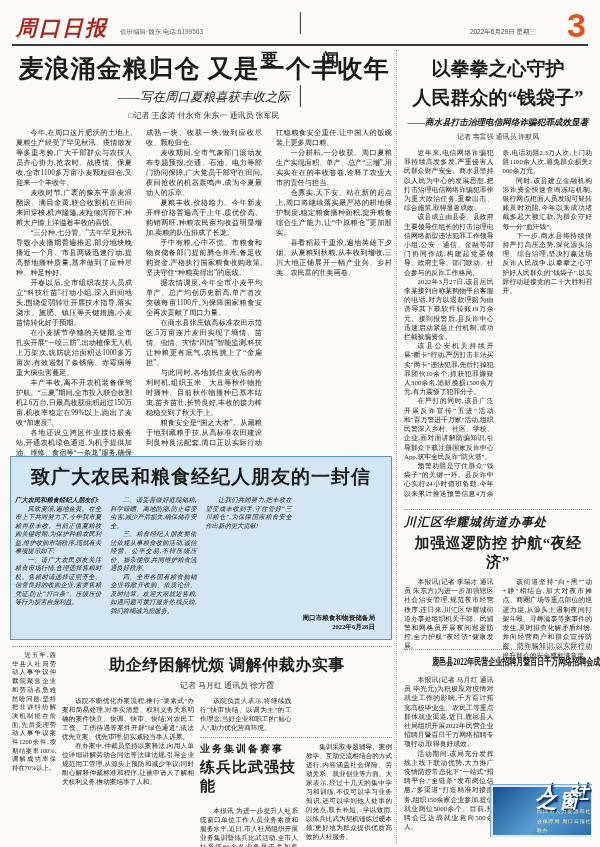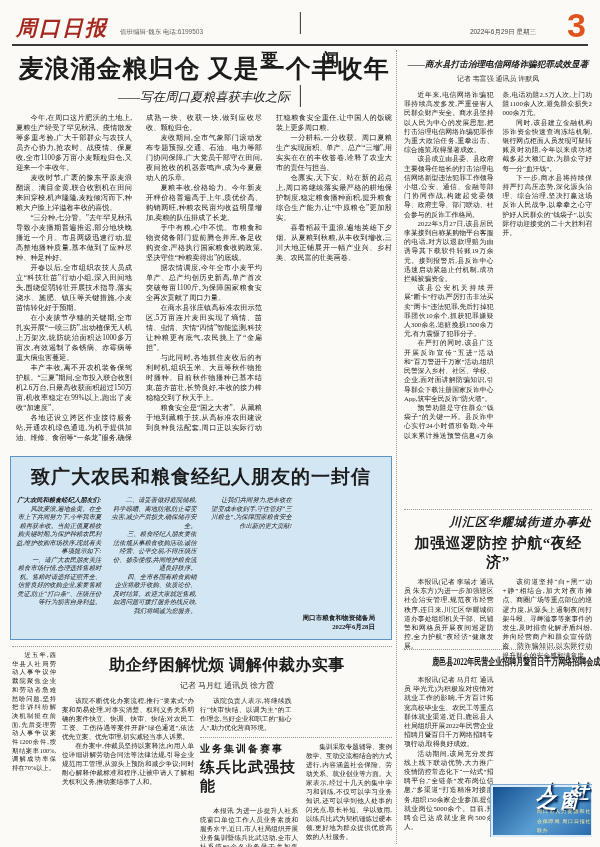--- a/index.html
+++ b/index.html
@@ -21,21 +21,21 @@
   .vbar { width:1px; height:22px; background:#333; }
   .section { font-size:17px; letter-spacing:20px; padding-left:20px; font-weight:600; }
   .date { position:absolute; right:52px; top:22px; font-size:6.5px; color:#444;
     font-family:"Liberation Sans","DejaVu Sans",sans-serif; }
   .pageno { position:absolute; right:2px; top:0px; font-size:34px; font-weight:800;
     color:#e0531c; font-family:"Liberation Sans","DejaVu Sans",sans-serif; }
   
   .jtext { text-align:justify; text-justify:inter-character; word-break:break-all;
     color:#222; column-fill:auto; overflow:hidden; }
   .jtext p { text-indent:2em; margin:0; }
-  .kai { font-style:italic;text-align:right; }
+  .kai { font-style:italic; }
   hr.dotted { border:none; border-top:1px dotted #979797; }
   
   .main-art { position:absolute; left:16px; top:52px; width:376px; }
   .main-art h1 { font-size:25px; font-weight:800; text-align:center; letter-spacing:1px; }
   .main-sub { font-size:12.5px; font-weight:400; text-align:center; margin-top:4px; }
   .main-byline { font-size:8px; text-align:center; margin-top:4px; color:#333; }
   .main-body { margin-top:7px; height:336px; column-count:3; column-gap:14px;
     font-size:7.2px; line-height:10px; }
   
   .letter { position:absolute; left:10px; top:456px; width:382px; height:184px;
@@ -109,20 +109,21 @@
       <span class="section">要 闻</span>
       <span class="vbar"></span>
     </div>
     <div class="date">2022年6月29日 星期三</div>
     <div class="pageno">3</div>
   </div>
 
   <div class="main-art">
     <h1>麦浪涌金粮归仓 又是一个丰收年</h1>
     <div class="main-sub kai">——写在周口夏粮喜获丰收之际</div>
+    <div class="main-byline">□记者 王彦涛 付永奇 朱东一 通讯员 张军民</div>
     <div class="main-body jtext">
         <p>今年,在周口这片肥沃的土地上,夏粮生产经受了罕见秋汛、疫情散发等多重考验,广大干部群众与农技人员齐心协力,抢农时、战疫情、保夏收,全市1100多万亩小麦颗粒归仓,又迎来一个丰收年。</p>
         <p>麦收时节,广袤的豫东平原麦浪翻滚、满目金黄,联合收割机在田间来回穿梭,机声隆隆,麦粒倾泻而下,种粮大户脸上洋溢着丰收的喜悦。</p>
         <p>“三分种,七分管。”去年罕见秋汛导致小麦播期普遍推迟,部分地块晚播近一个月。市县两级迅速行动,提高整地播种质量,基本做到了应种尽种、种足种好。</p>
         <p>开春以后,全市组织农技人员成立“科技壮苗”行动小组,深入田间地头,围绕促弱转壮开展技术指导,落实浇水、施肥、镇压等关键措施,小麦苗情转化好于预期。</p>
         <p>在小麦拔节孕穗的关键期,全市扎实开展“一喷三防”,出动植保无人机上万架次,统防统治面积达1000多万亩次,有效遏制了条锈病、赤霉病等重大病虫害蔓延。</p>
         <p>丰产丰收,离不开农机装备保驾护航。“三夏”期间,全市投入联合收割机2.6万台,日最高收获面积超过150万亩,机收率稳定在99%以上,跑出了麦收“加速度”。</p>
         <p>各地还设立跨区作业接待服务站,开通农机绿色通道,为机手提供加油、维修、食宿等“一条龙”服务,确保成熟一块、收获一块,做到应收尽收、颗粒归仓。</p>
         <p>麦收期间,全市气象部门滚动发布专题预报,交通、石油、电力等部门协同保障,广大党员干部守在田间,夜间抢收的机器轰鸣声,成为今夏最动人的乐章。</p>
         <p>夏粮丰收,价格给力。今年新麦开秤价格普遍高于上年,质优价高、购销两旺,种粮农民亩均收益明显增加,卖粮的队伍排成了长龙。</p>
@@ -145,20 +146,24 @@
     </div>
     <div class="letter-sign">
       <div>周口市粮食和物资储备局</div>
       <div>2022年6月28日</div>
     </div>
   </div>
 
   <div class="vrule"></div>
 
   <div class="rt">
+    <h2>
+      <div>以拳拳之心守护</div>
+      <div>人民群众的“钱袋子”</div>
+    </h2>
     <div class="rt-sub kai">——商水县打击治理电信网络诈骗犯罪成效显著</div>
     <div class="rt-byline">记者 韦富强 通讯员 许默凤</div>
     <div class="rt-body jtext">
         <p>近年来,电信网络诈骗犯罪持续高发多发,严重侵害人民群众财产安全。商水县坚持以人民为中心的发展思想,把打击治理电信网络诈骗犯罪作为重大政治任务,重拳出击、综合施策,取得显著成效。</p>
         <p>该县成立由县委、县政府主要领导任组长的打击治理电信网络新型违法犯罪工作领导小组,公安、通信、金融等部门协同作战,构建起党委领导、政府主导、部门联动、社会参与的反诈工作格局。</p>
         <p>2022年3月27日,该县居民李某接到自称某购物平台客服的电话,对方以退款理赔为由诱导其下载软件转账19万余元。接到报警后,县反诈中心迅速启动紧急止付机制,成功拦截被骗资金。</p>
         <p>该县公安机关持续开展“断卡”行动,严厉打击非法买卖“两卡”违法犯罪,先后打掉犯罪团伙10余个,抓获犯罪嫌疑人300余名,追赃挽损1500余万元,有力震慑了犯罪分子。</p>
         <p>在严打的同时,该县广泛开展反诈宣传“五进”活动和“百万警进千万家”活动,组织民警深入乡村、社区、学校、企业,面对面讲解防骗知识,引导群众下载注册国家反诈中心App,筑牢全民反诈“防火墙”。</p>
         <p>预警劝阻是守住群众“钱袋子”的关键一环。县反诈中心实行24小时值班备勤,今年以来累计推送预警信息4万余条,电话劝阻2.3万人次,上门劝阻1100余人次,避免群众损失2000余万元。</p>
         <p>同时,该县建立金融机构涉诈资金快速查询冻结机制,银行网点柜面人员发现可疑转账及时劝阻,今年以来成功堵截多起大额汇款,为群众守好每一分“血汗钱”。</p>

